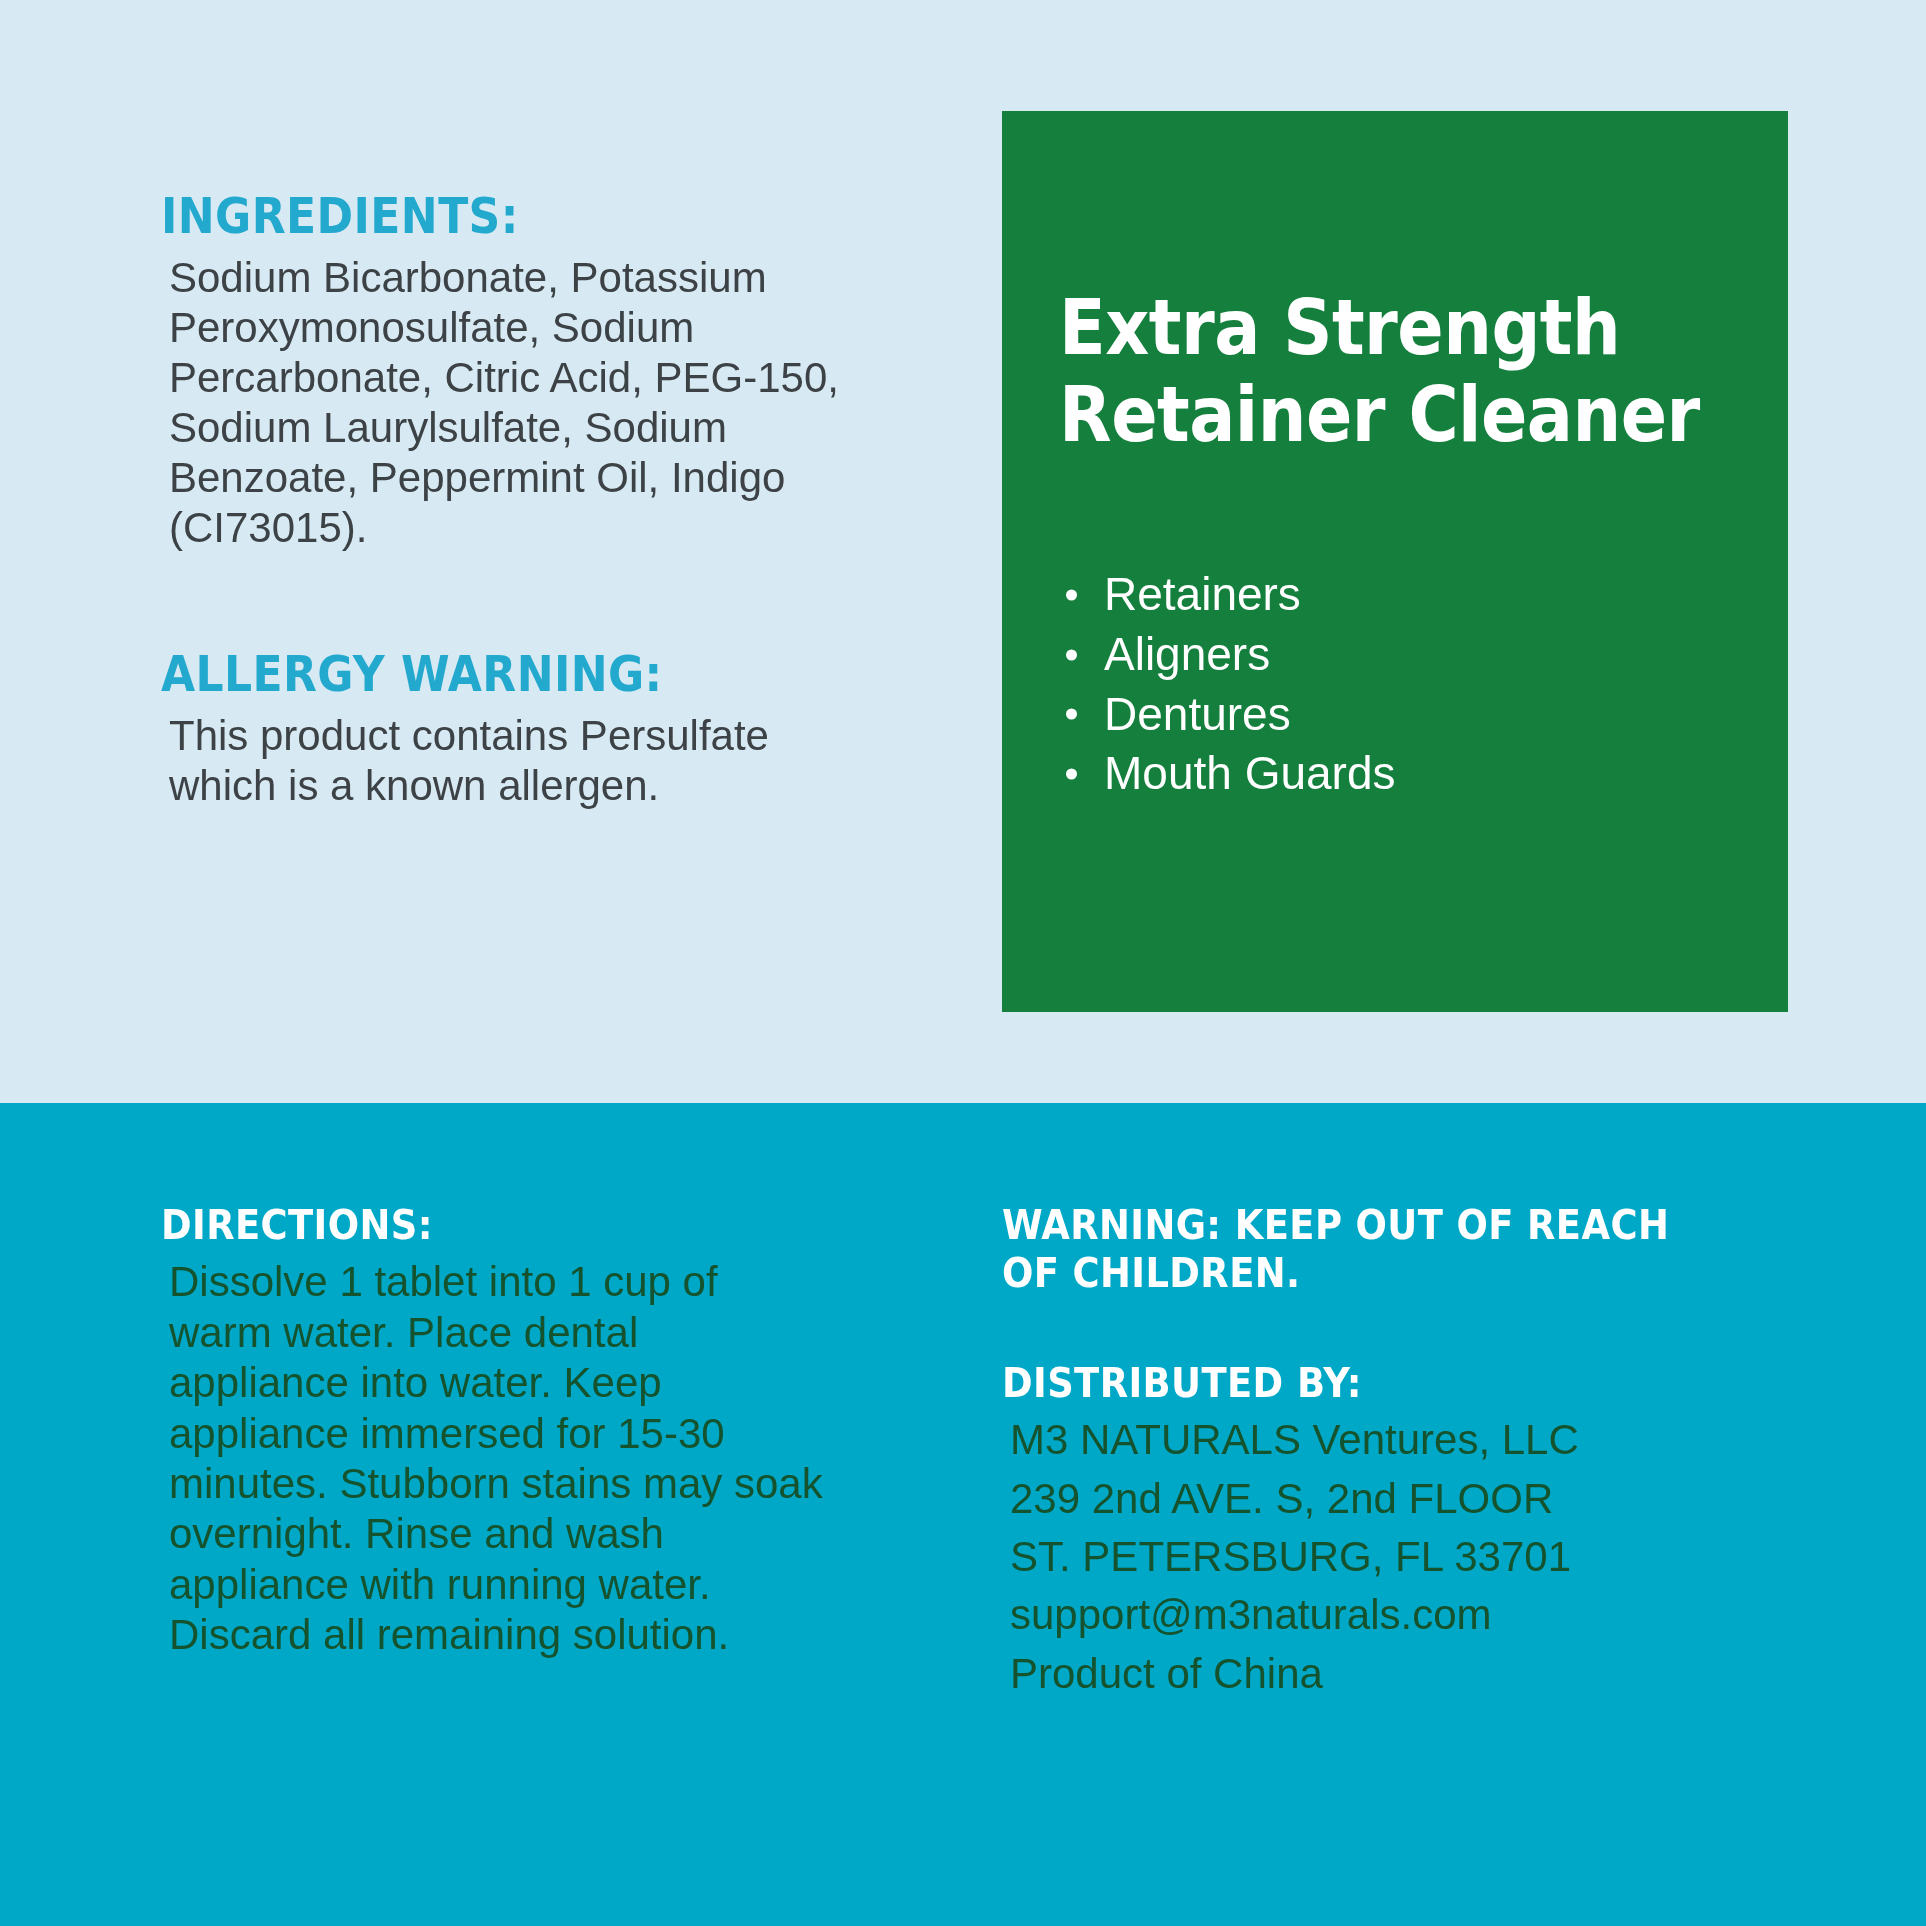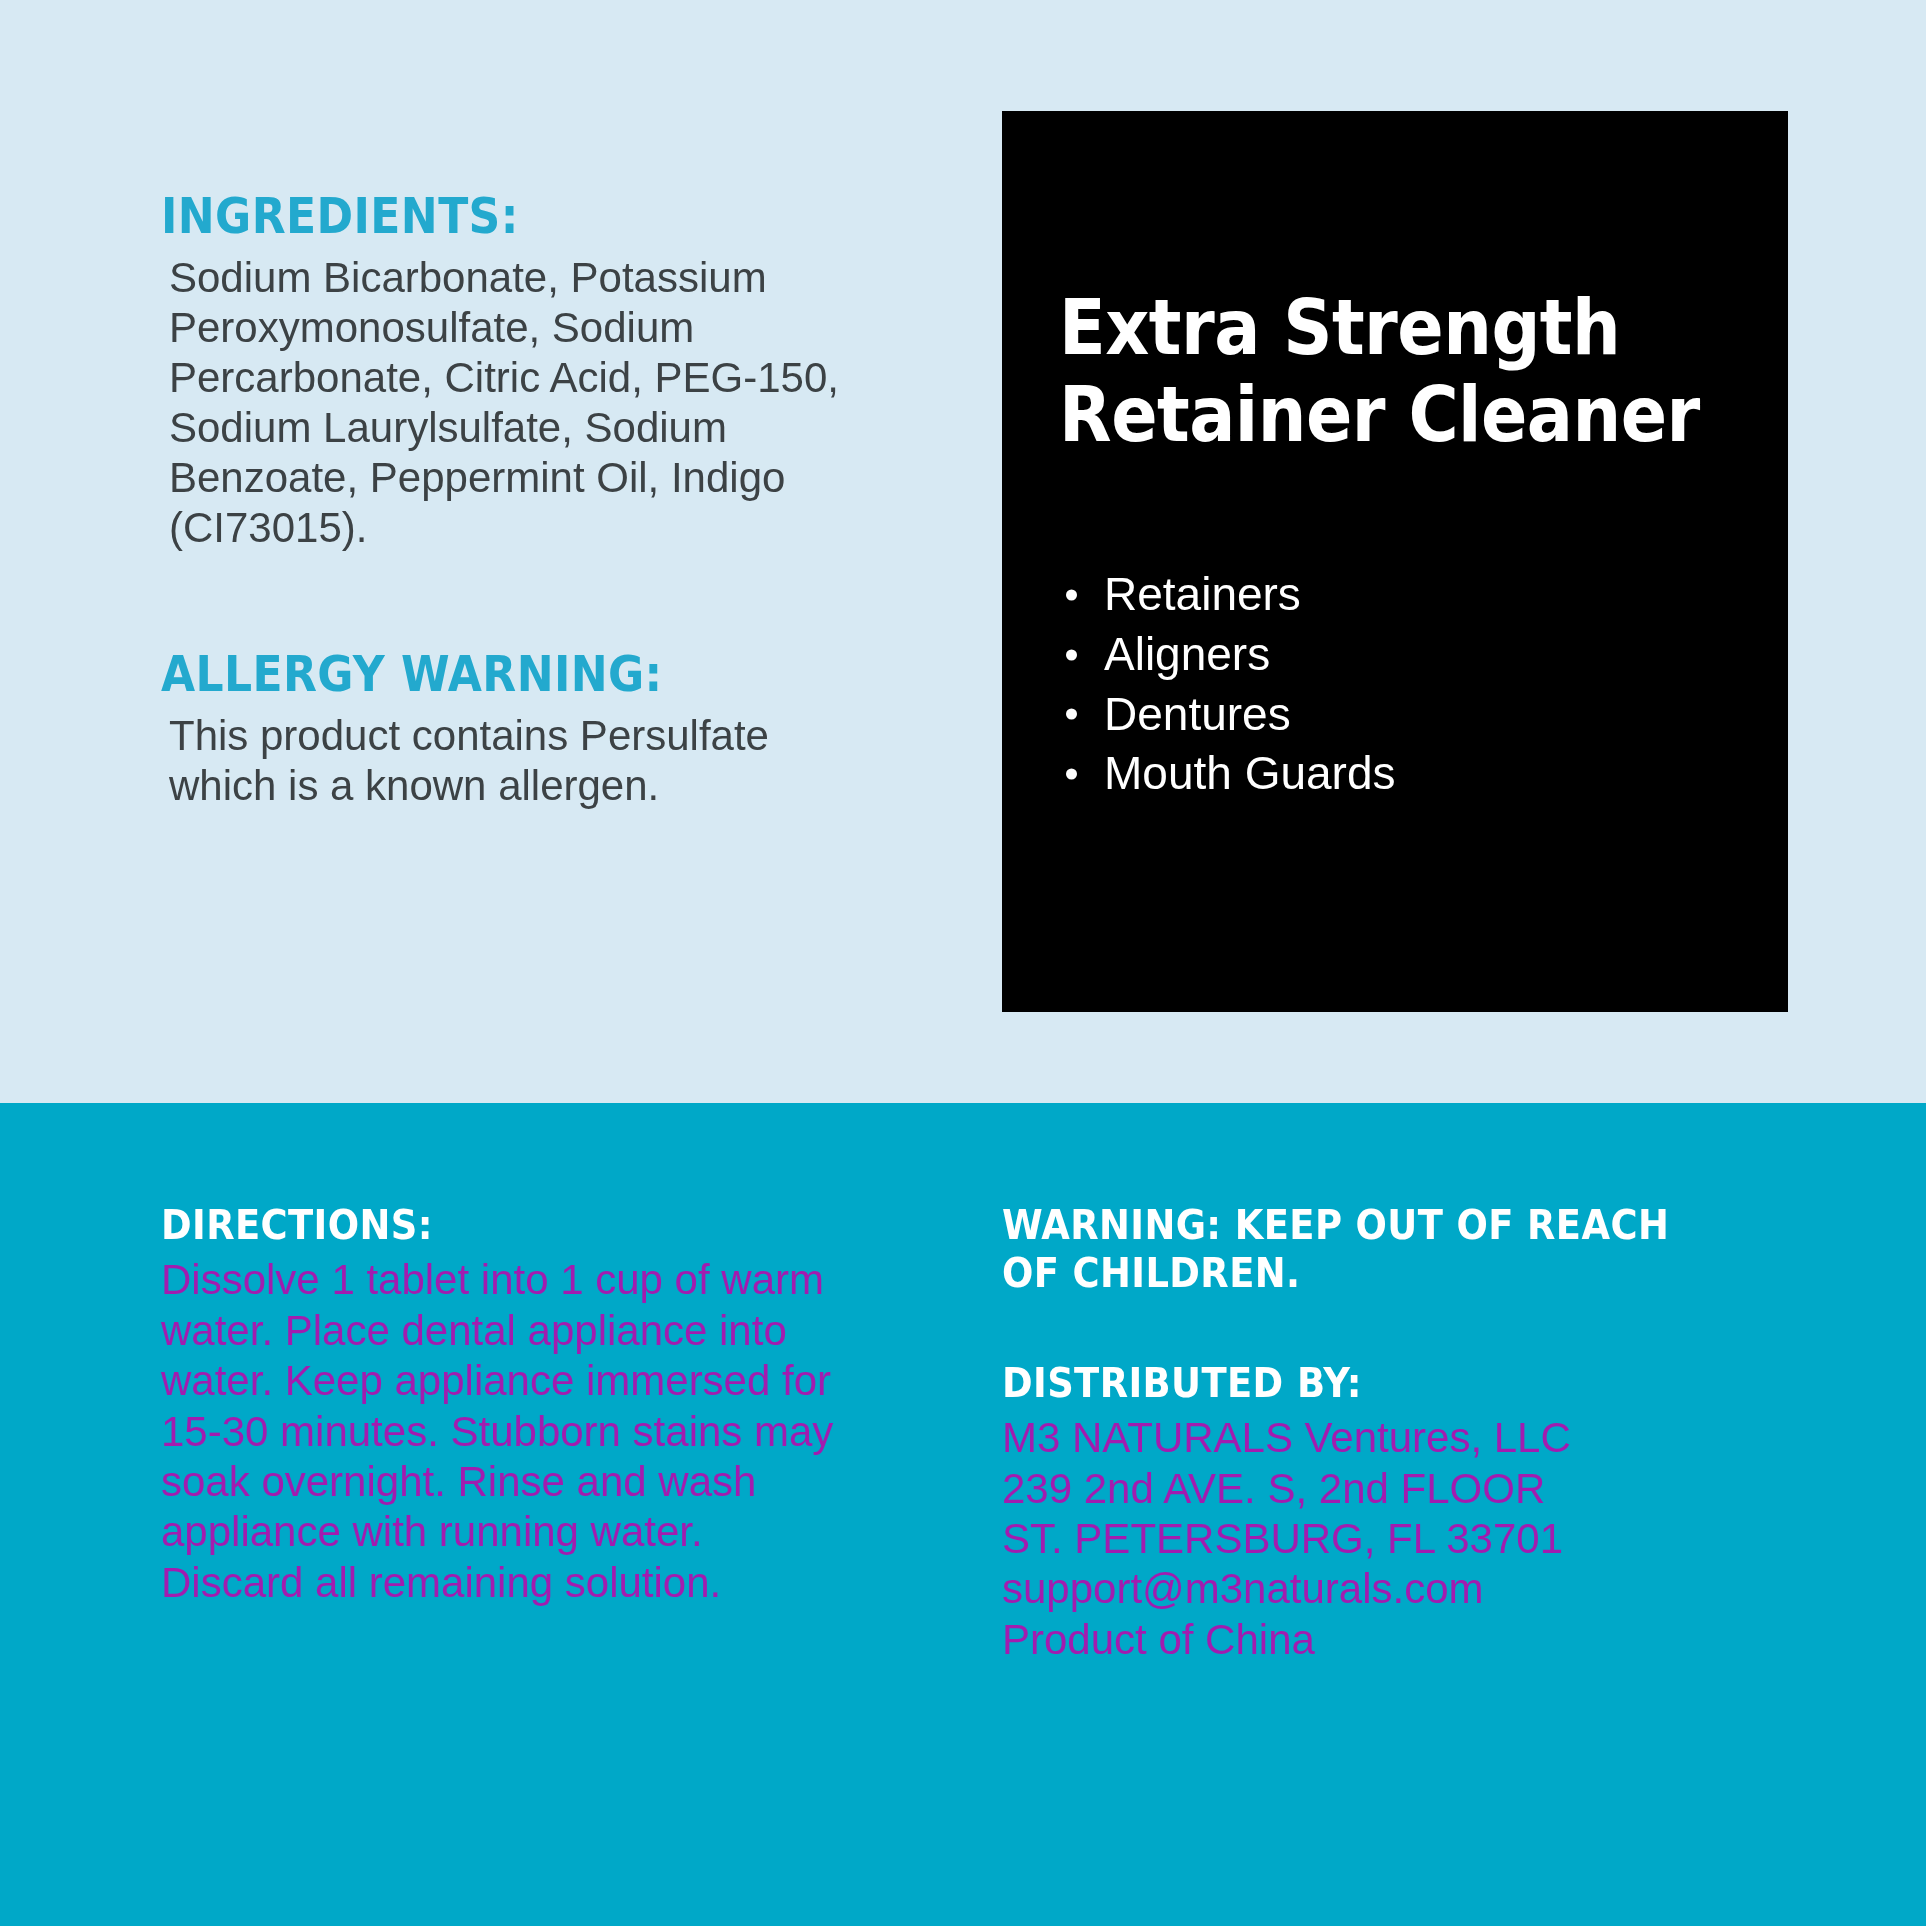--- a/index.html
+++ b/index.html
@@ -31,21 +31,21 @@
     background: #00a8c8;
   }
 
   
   .hero-panel {
     position: absolute;
     left: 1002px;
     top: 111px;
     width: 786px;
     height: 901px;
-    background: #000000;
+    background: #15803d;
   }
 
   .hero-title {
     position: absolute;
     left: 57px;
     top: 174px;
     width: 693px;
     color: #ffffff;
     font-family: "DejaVu Sans Condensed", "Liberation Sans Narrow", "Liberation Sans", sans-serif;
     font-weight: bold;
@@ -129,24 +129,24 @@
     color: #ffffff;
     font-family: "DejaVu Sans Condensed", "Liberation Sans Narrow", "Liberation Sans", sans-serif;
     font-weight: bold;
     font-size: 41px;
     letter-spacing: 0.4px;
     line-height: 1.18;
     margin: 0 0 6px 0;
   }
 
   .body-white {
-    color: #a21caf;
+    color: #14532d;
     font-size: 42px;
     line-height: 1.2;
-    margin: 0;
+    margin: 8px;
     font-weight: normal;
   }
 
   .gap-sm {
     height: 55px;
   }
 </style>
 </head>
 <body>
 

